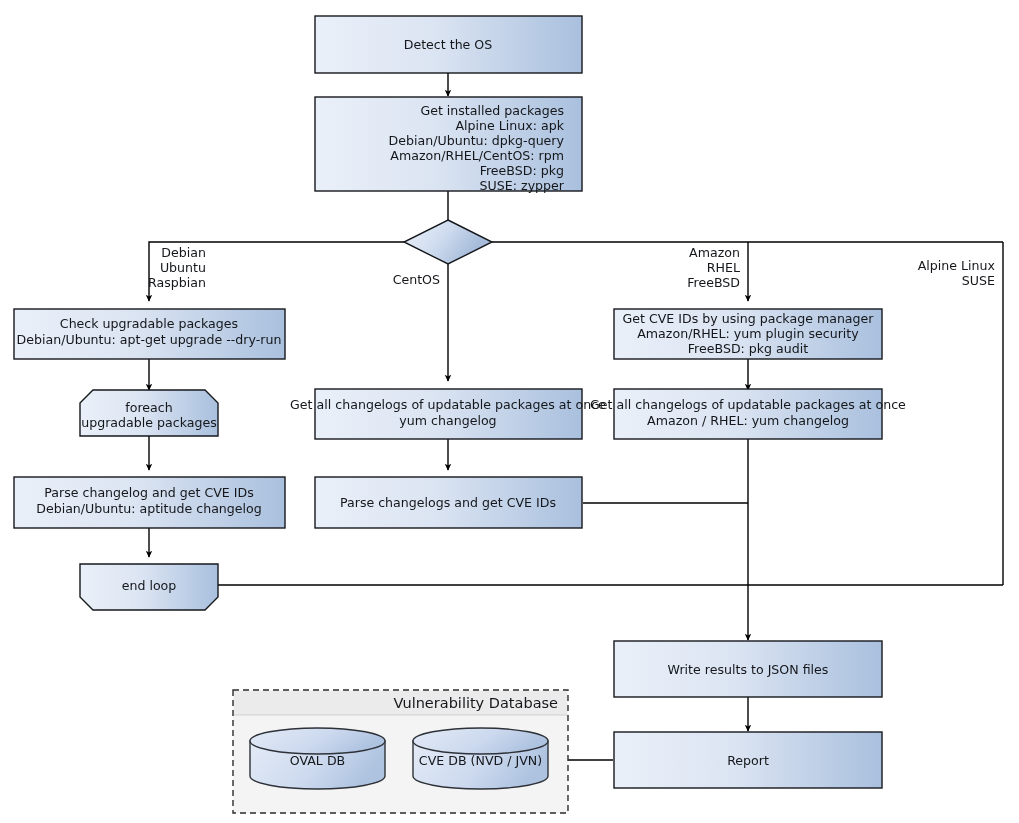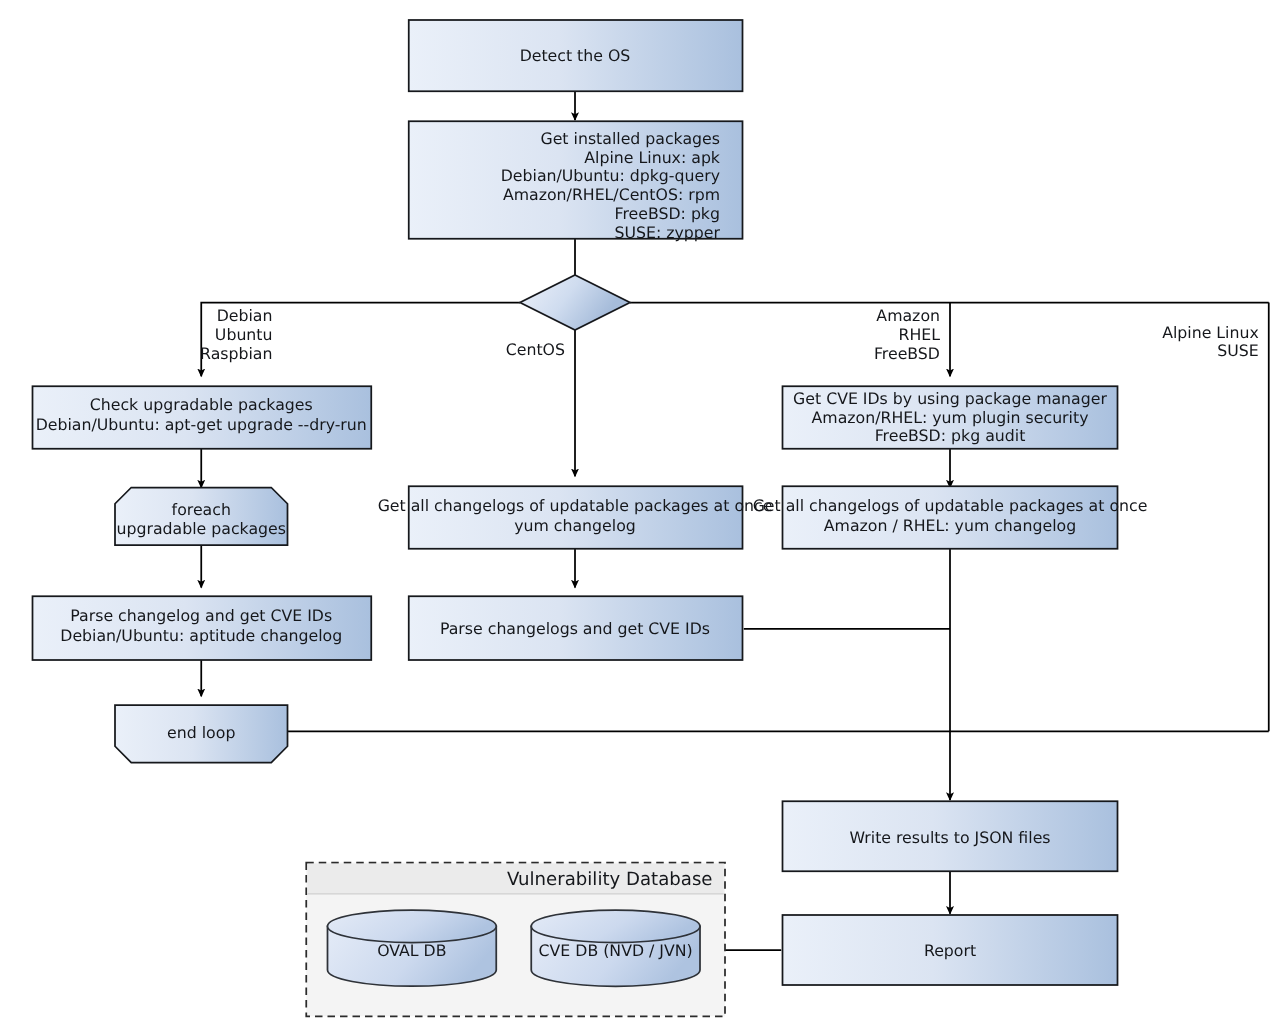--- a/index.html
+++ b/index.html
@@ -10,21 +10,20 @@
   body {
     width: 1019px;
     height: 823px;
     font-family: "DejaVu Sans", "Liberation Sans", sans-serif;
     overflow: hidden;
   }
   #flow-root {
     position: relative;
     width: 902px;
     height: 823px;
-    padding-left: 12px;
   }
   svg#flowchart {
     display: block;
     width: 1019px;
     height: 823px;
   }
   .node-shape {
     stroke: #16181c;
     stroke-width: 1.4;
   }

